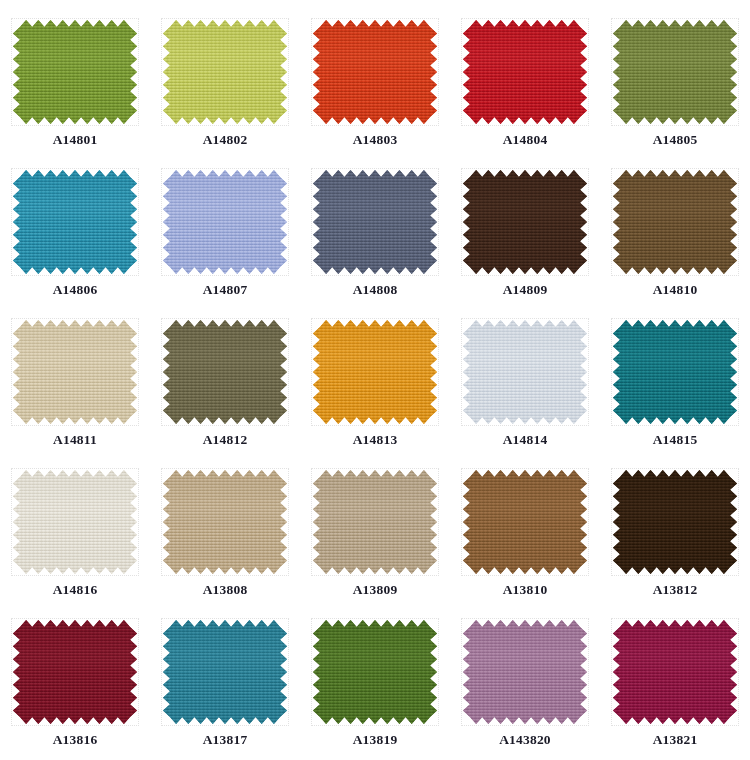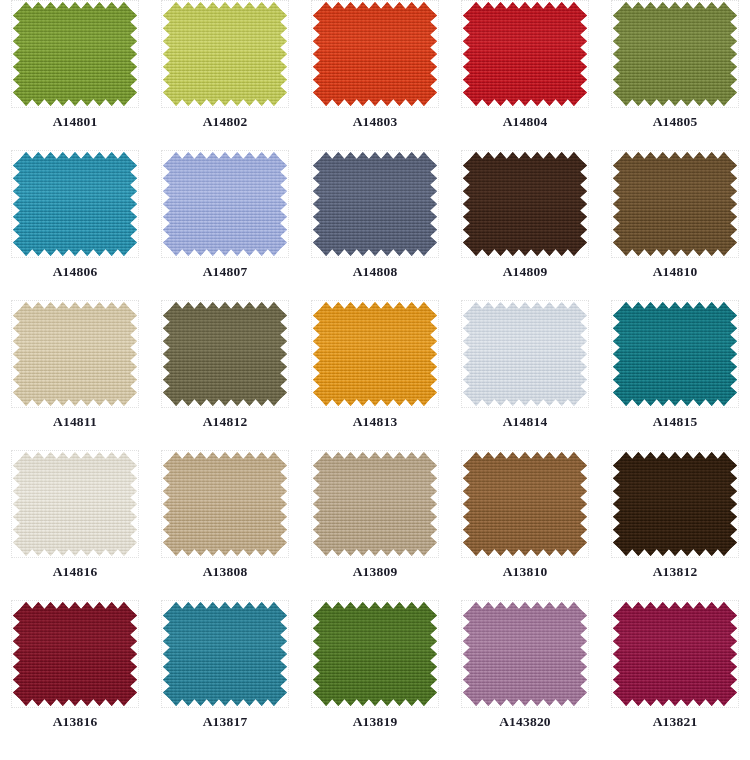--- a/index.html
+++ b/index.html
@@ -24,21 +24,21 @@
     box-sizing: border-box;
   }
 
   .swatch-cell {
     position: relative;
     display: flex;
     flex-direction: column;
     align-items: center;
     justify-content: flex-start;
     box-sizing: border-box;
-    padding-top: 0;
+    padding-top: 18px;
   }
 
   
   .swatch-frame {
     position: relative;
     width: 128px;
     height: 108px;
     box-sizing: border-box;
     border: 1px dotted #e2e2e2;
     display: flex;

